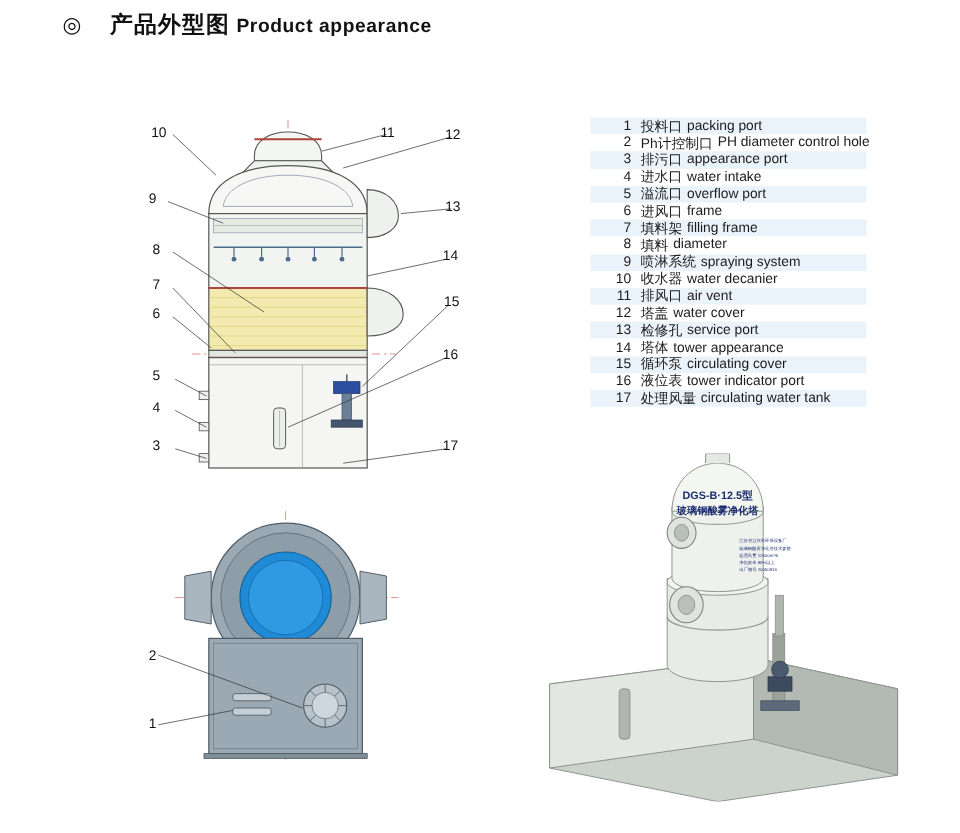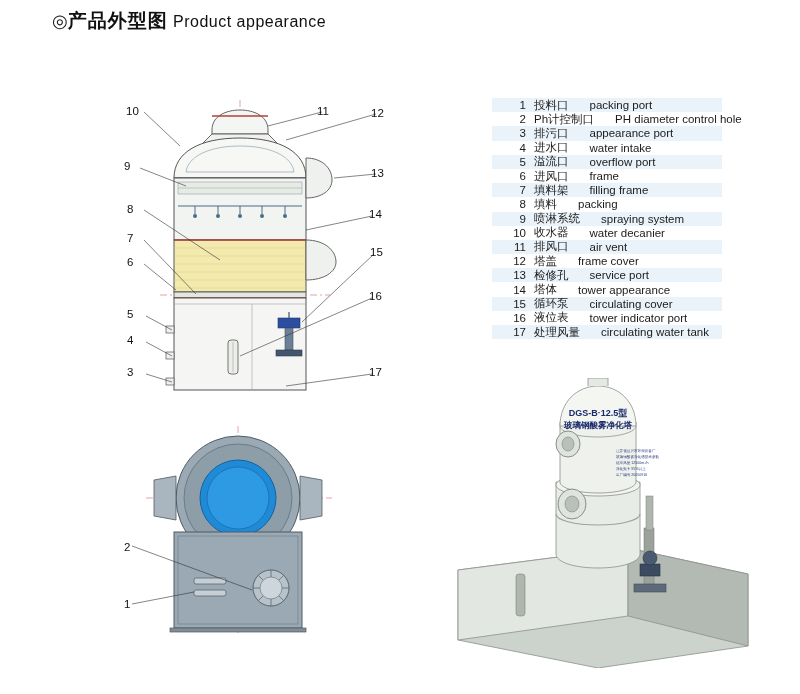--- a/index.html
+++ b/index.html
@@ -9,37 +9,37 @@
     font-family:"Liberation Sans", sans-serif;
     overflow:hidden;
   }
   
   #title{
     position:absolute;left:52px;top:8px;
     font-size:19px;font-weight:bold;color:#111;
     white-space:nowrap;
   }
   #title .mark{color:#111;font-weight:normal;font-size:18px;}
-  #title .cn{letter-spacing:1px;}
-  #title .en{font-weight:normal;font-size:16px;letter-spacing:.5px;}
+  #title .cn{letter-spacing:1px;margin-left:24px;}
+  #title .en{font-weight:bold;font-size:16px;letter-spacing:.5px;}
 
   
   #legend{
     position:absolute;left:492px;top:98px;width:230px;
   }
   .legend-row{
     display:flex;align-items:center;height:14.2px;font-size:11.5px;color:#1b1b1b;
   }
   .legend-row:nth-child(odd){background:#eaf3fa;}
   .legend-row:nth-child(even){background:#ffffff;}
   .legend-num{
     width:34px;text-align:right;padding-right:8px;flex:0 0 34px;
   }
   .legend-cn{white-space:nowrap;}
-  .legend-en{white-space:nowrap;padding-left:21px;}
+  .legend-en{white-space:nowrap;padding-left:4px;}
 
   
   .lead-num{
     position:absolute;font-size:11.5px;color:#111;
   }
   svg{display:block;}
   #topdraw{position:absolute;left:100px;top:90px;width:320px;height:310px;}
   #frontdraw{position:absolute;left:110px;top:420px;width:310px;height:220px;}
   #photo{position:absolute;left:448px;top:378px;width:340px;height:290px;}
 </style>
@@ -279,41 +279,41 @@
     <span class="legend-en">frame</span>
   </div>
   <div class="legend-row">
     <span class="legend-num">7</span>
     <span class="legend-cn">填料架</span>
     <span class="legend-en">filling frame</span>
   </div>
   <div class="legend-row">
     <span class="legend-num">8</span>
     <span class="legend-cn">填料</span>
-    <span class="legend-en">packing</span>
+    <span class="legend-en">diameter</span>
   </div>
   <div class="legend-row">
     <span class="legend-num">9</span>
     <span class="legend-cn">喷淋系统</span>
     <span class="legend-en">spraying system</span>
   </div>
   <div class="legend-row">
     <span class="legend-num">10</span>
     <span class="legend-cn">收水器</span>
     <span class="legend-en">water decanier</span>
   </div>
   <div class="legend-row">
     <span class="legend-num">11</span>
     <span class="legend-cn">排风口</span>
     <span class="legend-en">air vent</span>
   </div>
   <div class="legend-row">
     <span class="legend-num">12</span>
     <span class="legend-cn">塔盖</span>
-    <span class="legend-en">frame cover</span>
+    <span class="legend-en">water cover</span>
   </div>
   <div class="legend-row">
     <span class="legend-num">13</span>
     <span class="legend-cn">检修孔</span>
     <span class="legend-en">service port</span>
   </div>
   <div class="legend-row">
     <span class="legend-num">14</span>
     <span class="legend-cn">塔体</span>
     <span class="legend-en">tower appearance</span>

